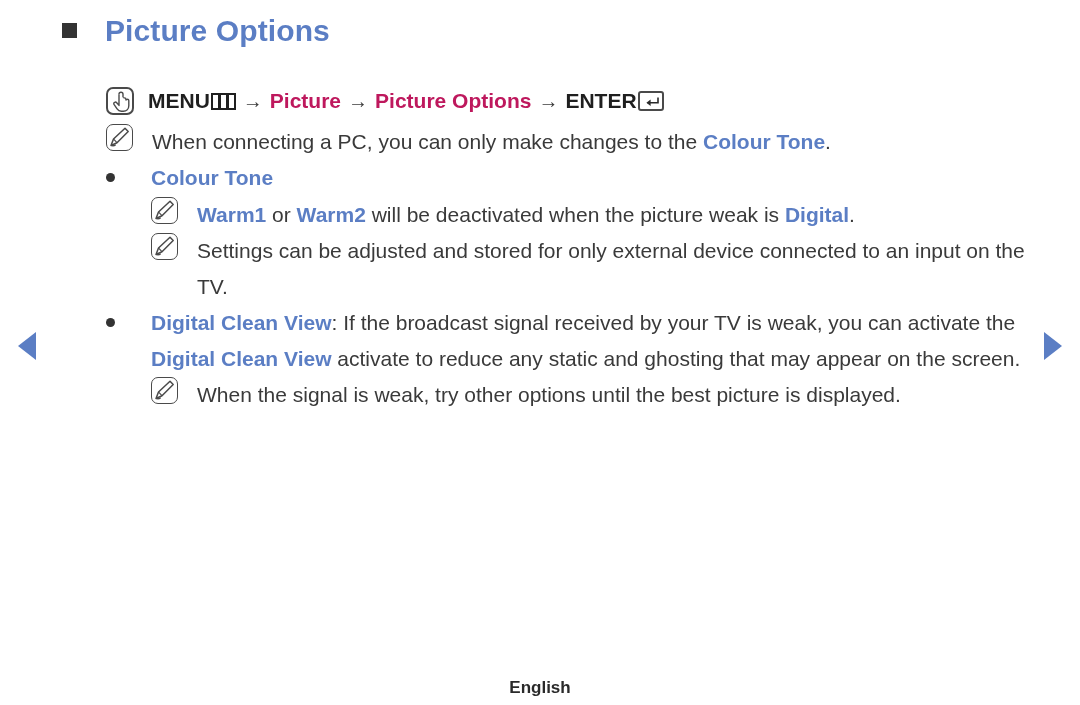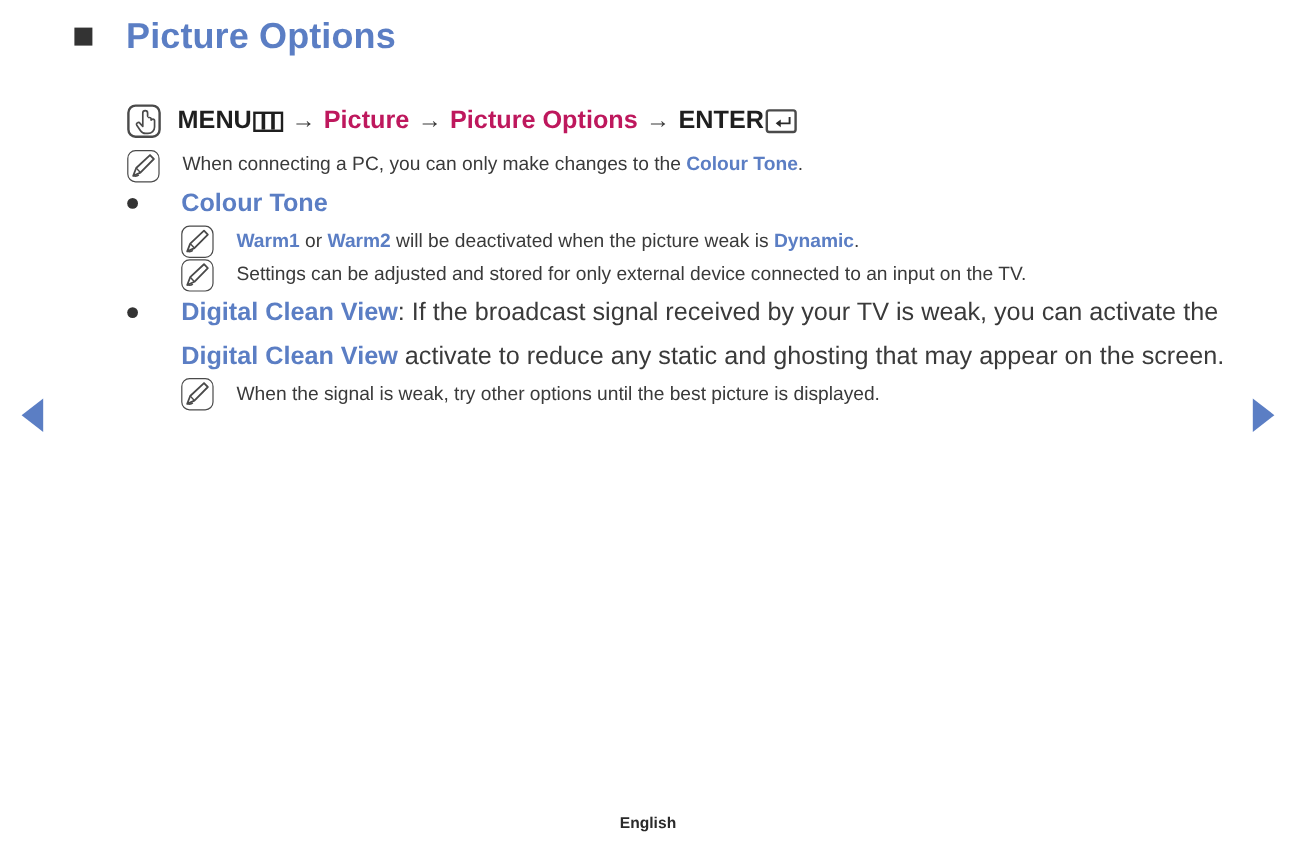--- a/index.html
+++ b/index.html
@@ -153,22 +153,22 @@
     border: 1.8px solid #4a4a4a;
     border-radius: 7px;
     flex: none;
     box-sizing: border-box;
   }
   .icon-note svg { position: absolute; left: 1px; top: 1px; }
 
   
   .note {
     display: flex;
-    align-items: center;
-    font-size: 16px;
+    align-items: flex-start;
+    font-size: 21px;
     line-height: 1.72;
     color: #3a3a3a;
   }
   .note .note-body { margin-left: 19px; }
   .note.indent-1 { margin-left: 0px; }
   .note.indent-2 { margin-left: 45px; }
 
   
   .bullet-line {
     display: flex;
@@ -191,21 +191,21 @@
 
   .spacer-note { margin-top: 2px; }
 
   
   .footer {
     position: absolute;
     left: 0;
     right: 0;
     top: 678px;
     text-align: center;
-    font-size: 13px;
+    font-size: 17px;
     font-weight: bold;
     color: #2a2a2a;
   }
 </style>
 </head>
 <body>
 
 <div class="page">
 
   <div class="nav-arrow left"></div>
@@ -260,21 +260,21 @@
     </div>
 
     <div class="note indent-2">
       <span class="icon-note">
         <svg width="23" height="23" viewBox="0 0 23 23">
           <path d="M3 19.5 5.5 13 17 2.2l3.2 3.3L9 16.8z" fill="none" stroke="#4a4a4a" stroke-width="1.5" stroke-linejoin="round"></path>
           <path d="M5.6 13.1 9 16.7" fill="none" stroke="#4a4a4a" stroke-width="1.2"></path>
           <path d="M3.1 19.4c1.6.6 3.4.3 4.6-.7" fill="none" stroke="#4a4a4a" stroke-width="1.3"></path>
         </svg>
       </span>
-      <span class="note-body"><span class="blue-b">Warm1</span><span> or </span><span class="blue-b">Warm2</span><span> will be deactivated when the picture weak is </span><span class="blue-b">Dynamic</span><span>.</span></span>
+      <span class="note-body"><span class="blue-b">Warm1</span><span> or </span><span class="blue-b">Warm2</span><span> will be deactivated when the picture weak is </span><span class="blue-b">Digital</span><span>.</span></span>
     </div>
 
     <div class="note indent-2">
       <span class="icon-note">
         <svg width="23" height="23" viewBox="0 0 23 23">
           <path d="M3 19.5 5.5 13 17 2.2l3.2 3.3L9 16.8z" fill="none" stroke="#4a4a4a" stroke-width="1.5" stroke-linejoin="round"></path>
           <path d="M5.6 13.1 9 16.7" fill="none" stroke="#4a4a4a" stroke-width="1.2"></path>
           <path d="M3.1 19.4c1.6.6 3.4.3 4.6-.7" fill="none" stroke="#4a4a4a" stroke-width="1.3"></path>
         </svg>
       </span>

